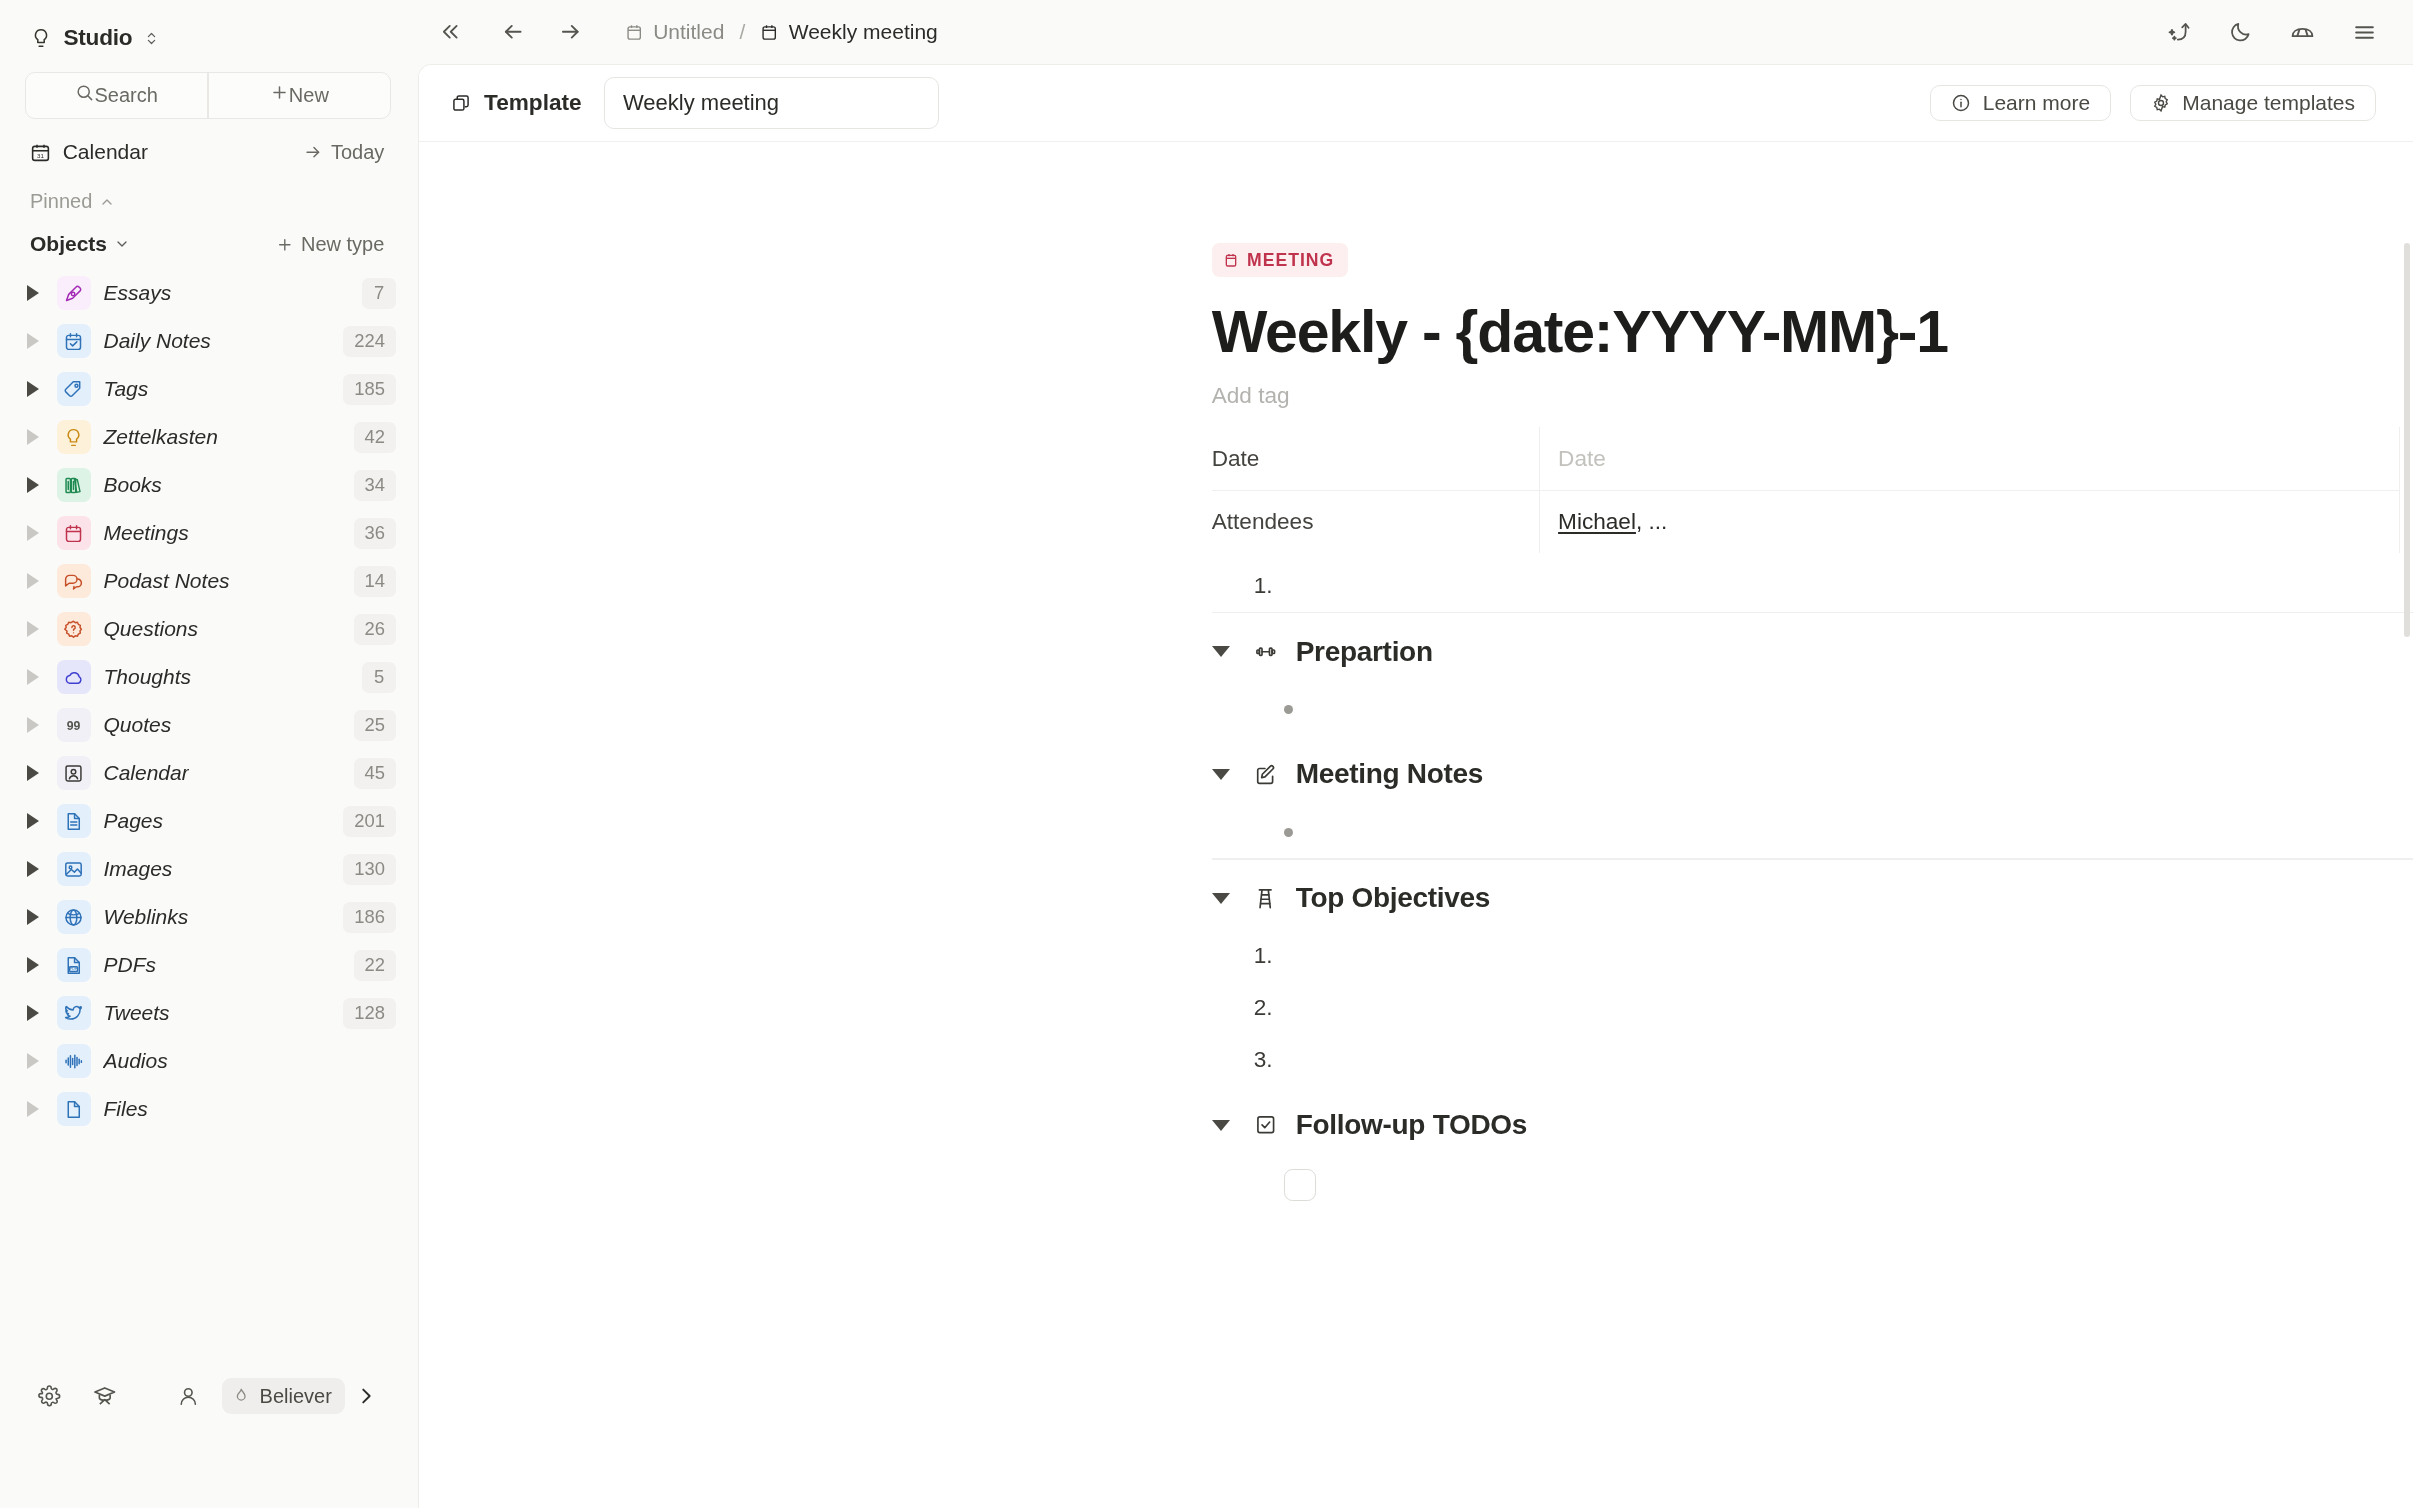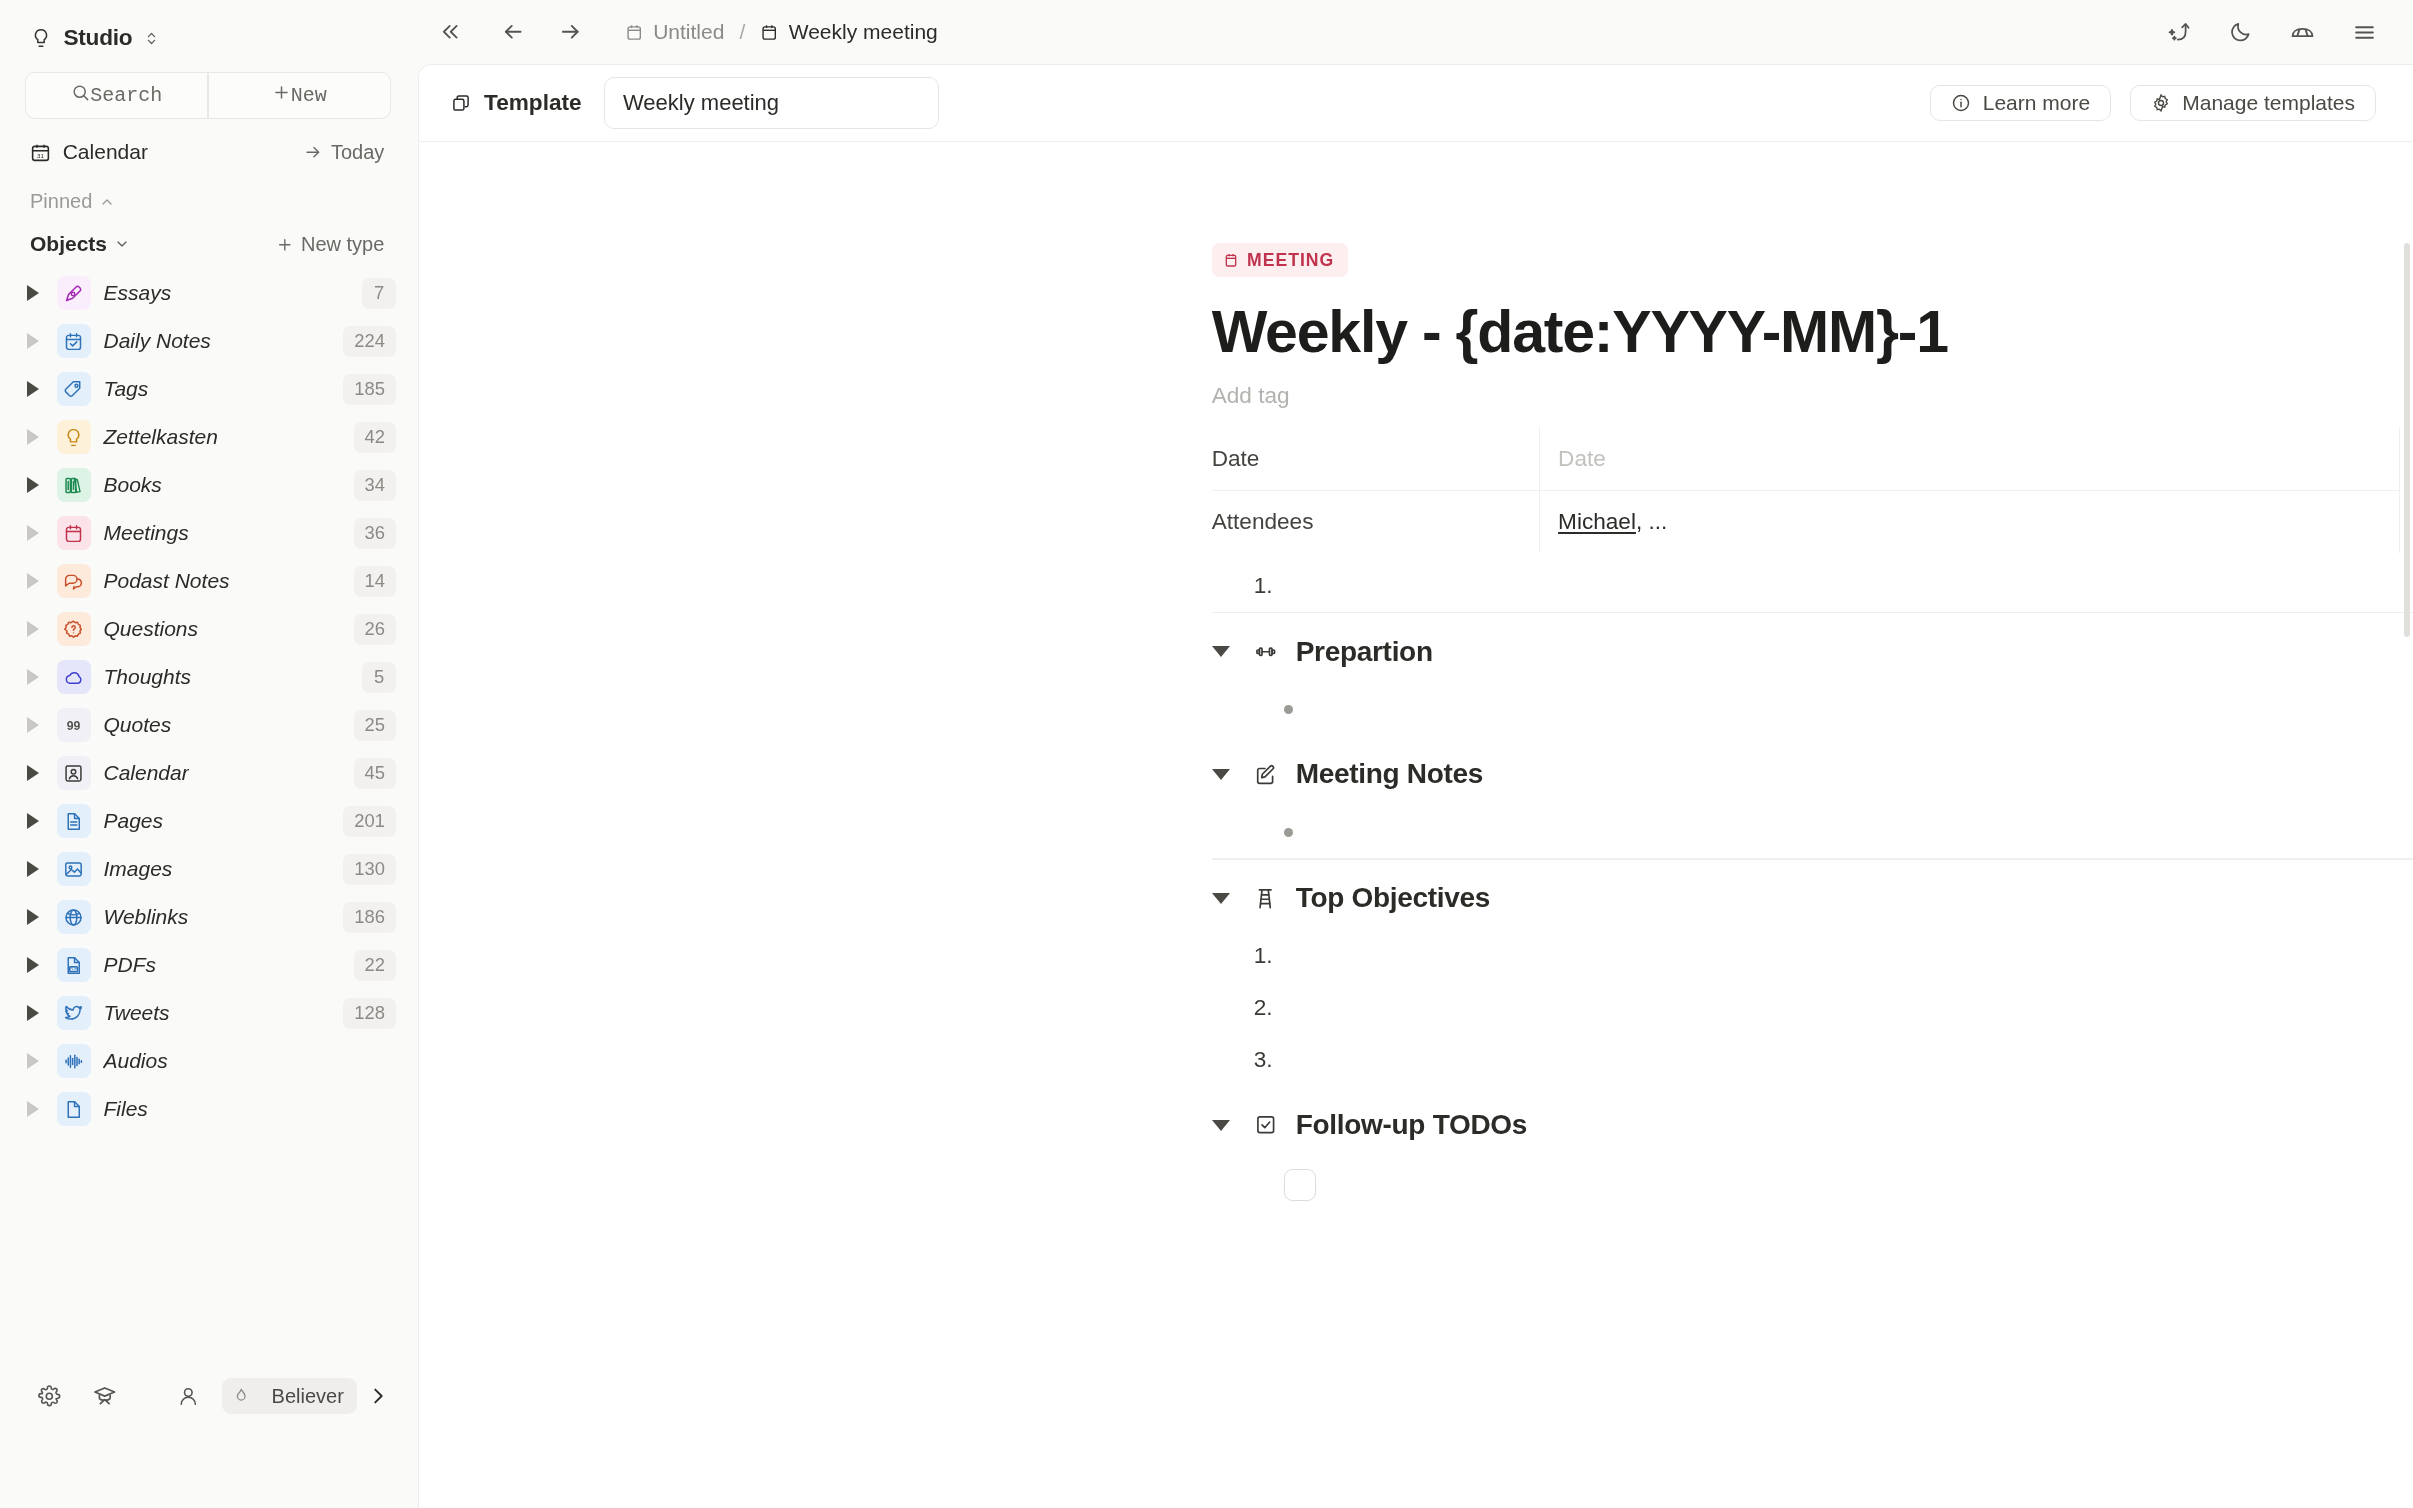--- a/index.html
+++ b/index.html
@@ -36,21 +36,20 @@
     height: 47px;
     border: 1.3px solid #e9e8e5;
     border-radius: 10px;
     background: #fcfcfb;
     overflow: hidden;
   }
   .sn-btn {
     flex: 1; display: flex; align-items: center; justify-content: center; gap: 0;
     font-size: 20px; color: #6a6963;
     cursor: pointer;
-    font-family: Liberation Mono, monospace;
   }
   .sn-divider { width: 1.3px; background: #e9e8e5; }
 
   .cal-row {
     margin-top: 11.7px;
     display: flex; align-items: center;
     height: 44px;
     padding-left: 5px;
   }
   .cal-left { display: flex; align-items: center; gap: 11.7px; }
@@ -113,21 +112,21 @@
     height: 72px;
     display: flex; align-items: center; gap: 0;
     padding: 0 18.4px 0 22px;
   }
   .sbb-icon {
     width: 55px; height: 50px;
     display: flex; align-items: center; justify-content: center;
     color: #55544f; cursor: pointer;
   }
   .believer {
-    display: flex; align-items: center; gap: 21px;
+    display: flex; align-items: center; gap: 9px;
     background: #efeeec; border-radius: 9.2px;
     padding: 6.7px 13.4px 6.7px 10px;
     font-size: 20px; color: #4a4944;
     margin-left: 6.7px;
   }
   .sbb-next { margin-left: 10px; display:flex; align-items:center; color:#2b2b28; cursor:pointer; }
 
   
   .main { flex: 1; display: flex; flex-direction: column; min-width: 0; position: relative; }
 

